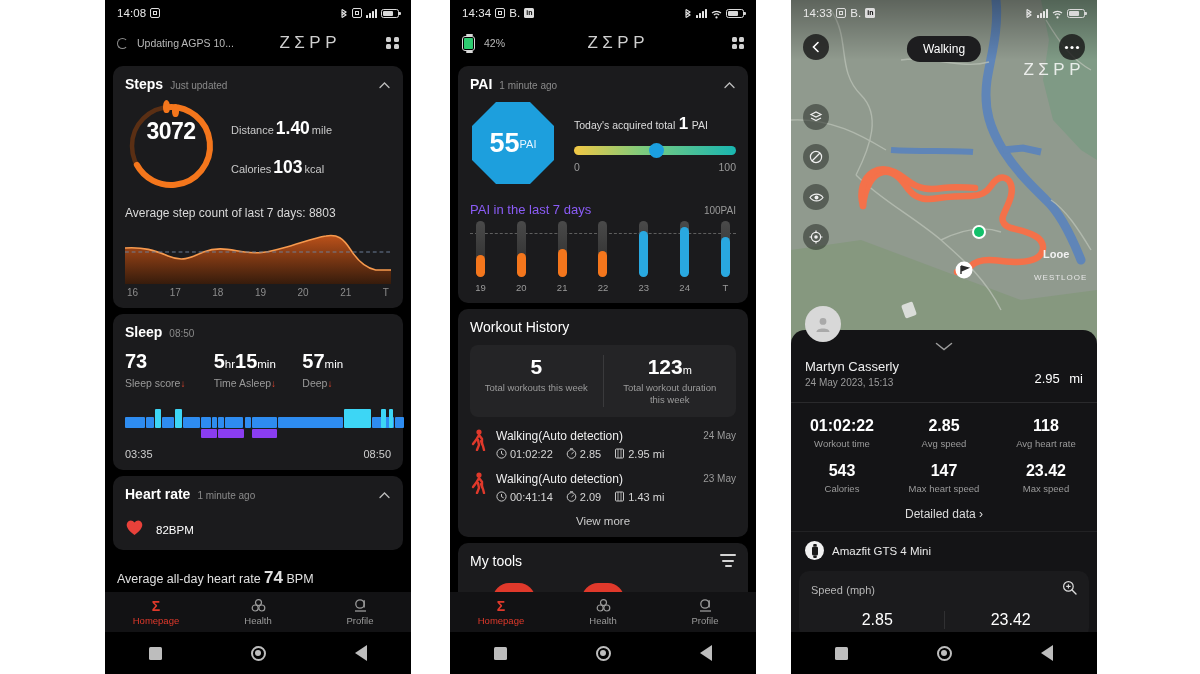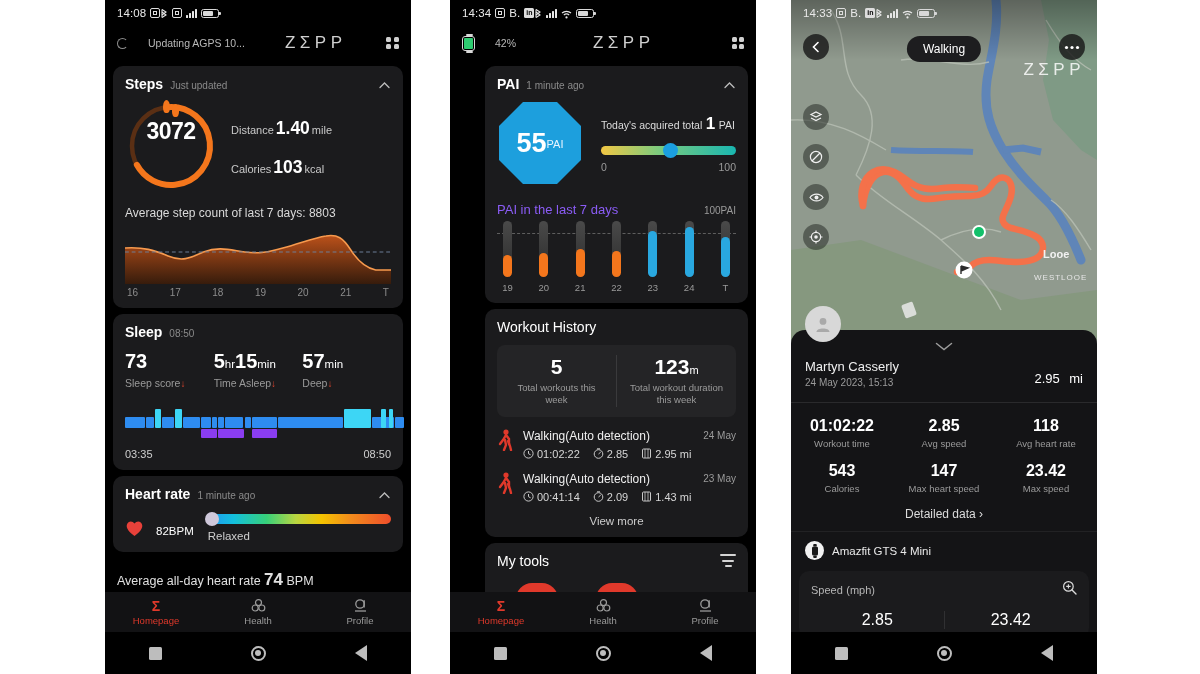--- a/index.html
+++ b/index.html
@@ -16,21 +16,21 @@
     background: #000;
     overflow: hidden;
     color: #fff;
   }
   #phone1 { margin-left: 105px; }
   #phone2 { margin-left: 39px; }
   #phone3 { margin-left: 35px; }
 
   
   .statusbar {
-    height: 26px; display:flex; align-items:center; justify-content:flex-start;
+    height: 26px; display:flex; align-items:center; justify-content:space-between;
     padding: 0 12px; font-size: 11.5px; color:#e9e9e9; letter-spacing:.1px;
   }
   .sb-left { display:flex; align-items:center; gap:4px; }
   .sb-right { display:flex; align-items:center; gap:4px; }
   .sq-ic { width:10px;height:10px;border:1.2px solid #ddd;border-radius:2px;position:relative;}
   .sq-ic::after{content:"";position:absolute;inset:2px;border:1px solid #ddd;}
   .li-ic { width:10px;height:10px;background:#ddd;border-radius:1.5px;color:#000;font-size:7px;text-align:center;line-height:10px;font-weight:bold;}
   .bt-ic{width:8px;height:11px;position:relative;}
   .bt-ic svg{display:block}
   .sig { display:flex; align-items:flex-end; gap:1px; height:10px;}
@@ -38,32 +38,32 @@
   .sig i:nth-child(1){height:3px}.sig i:nth-child(2){height:5px}
   .sig i:nth-child(3){height:7px}.sig i:nth-child(4){height:9px}
   .batt{width:18px;height:9px;border:1.2px solid #d8d8d8;border-radius:2.5px;position:relative;padding:1px;}
   .batt::after{content:"";position:absolute;right:-3px;top:2.5px;width:2px;height:3px;background:#d8d8d8;border-radius:0 1px 1px 0;}
   .batt i{display:block;height:100%;width:70%;background:#d8d8d8;border-radius:1px;}
   .wifi-ic{width:11px;height:9px;}
 
   
   .apphdr{height:34px;display:flex;align-items:center;justify-content:space-between;padding:0 12px;}
   .zepp{font-size:17px;letter-spacing:4.5px;color:#cfcfcf;font-weight:400;}
-  .hdr-left{display:flex;align-items:center;gap:20px;font-size:10.5px;color:#b9b9b9;}
+  .hdr-left{display:flex;align-items:center;gap:9px;font-size:10.5px;color:#b9b9b9;}
   .spinner{width:11px;height:11px;border:1.4px solid #8c8c8c;border-right-color:transparent;border-radius:50%;}
   .grid-ic{display:grid;grid-template-columns:5px 5px;grid-template-rows:5px 5px;gap:2.5px;}
   .grid-ic i{display:block;background:#cfcfcf;border-radius:1.5px;}
   .wbatt{width:13px;height:15px;border:1.6px solid #d9d9d9;border-radius:3px;padding:1px;position:relative;}
   .wbatt::before{content:"";position:absolute;left:3px;top:-3px;width:7px;height:2px;background:#d9d9d9;border-radius:1px;}
   .wbatt::after{content:"";position:absolute;left:3px;bottom:-3px;width:7px;height:2px;background:#d9d9d9;border-radius:1px;}
   .wbatt i{display:block;height:100%;background:#2ecc71;border-radius:1px;}
 
   
   .scroll{height:calc(674px - 26px - 34px - 40px - 42px);overflow:hidden;}
-  .scroll.p2{height:calc(674px - 26px - 34px - 40px - 42px);margin-left:27px;}
+  .scroll.p2{height:calc(674px - 26px - 34px - 40px - 42px);}
   .card{background:#1b1b1d;border-radius:10px;margin:6px 8px;padding:10px 12px;}
   .card-title{display:flex;align-items:center;justify-content:space-between;}
   .ct-left{display:flex;align-items:baseline;gap:7px;}
   .ct-name{font-size:14px;font-weight:bold;color:#fff;}
   .ct-sub{font-size:10px;color:#8a8a8a;}
   .chev{width:13px;height:13px;}
 
   
   .steps-row{display:flex;align-items:center;gap:14px;margin-top:8px;}
   .ring{position:relative;width:92px;height:92px;flex:0 0 92px;}
@@ -374,26 +374,20 @@
           <span class="chev"><svg width="13" height="13" viewBox="0 0 13 13">
                 <path d="M2 8.5 L6.5 4 L11 8.5" stroke="#bdbdbd" stroke-width="1.3" fill="none" stroke-linecap="round"></path>
               </svg></span>
         </div>
         <div class="hr-row">
           <div class="hr-left">
             <span class="heart"><svg width="19" height="18" viewBox="0 0 19 18">
                   <path d="M9.5 17 C2 11.5 0.6 7.4 2.4 4.4 C4 1.7 7.6 1.7 9.5 4.6 C11.4 1.7 15 1.7 16.6 4.4 C18.4 7.4 17 11.5 9.5 17Z" fill="#e8413a"></path>
                 </svg></span>
             <span class="hr-val"><span>82</span><span>BPM</span></span>
-          </div>
-          <div class="hr-right">
-            <div class="hr-scale">
-              <span class="hr-knob"></span>
-            </div>
-            <div class="hr-mood">Relaxed</div>
           </div>
         </div>
       </div>
 
       <div class="avg-hr">
         <span>Average all-day heart rate</span>
         <b>74</b>
         <span>BPM</span>
       </div>
     </div>

